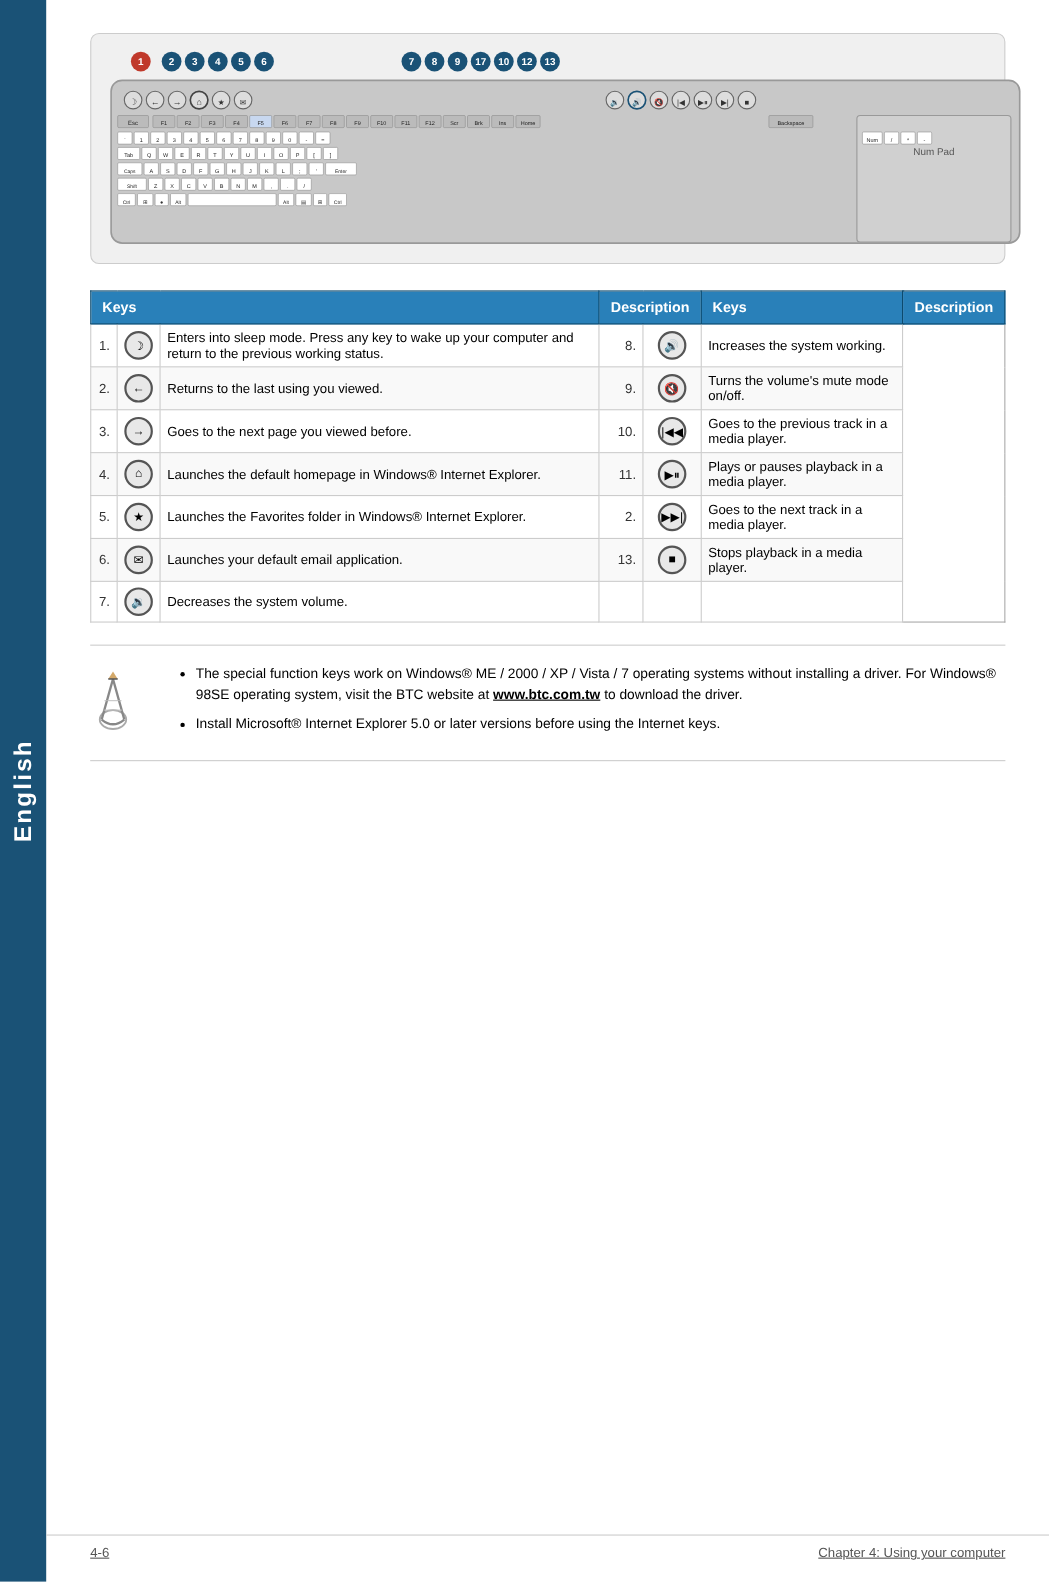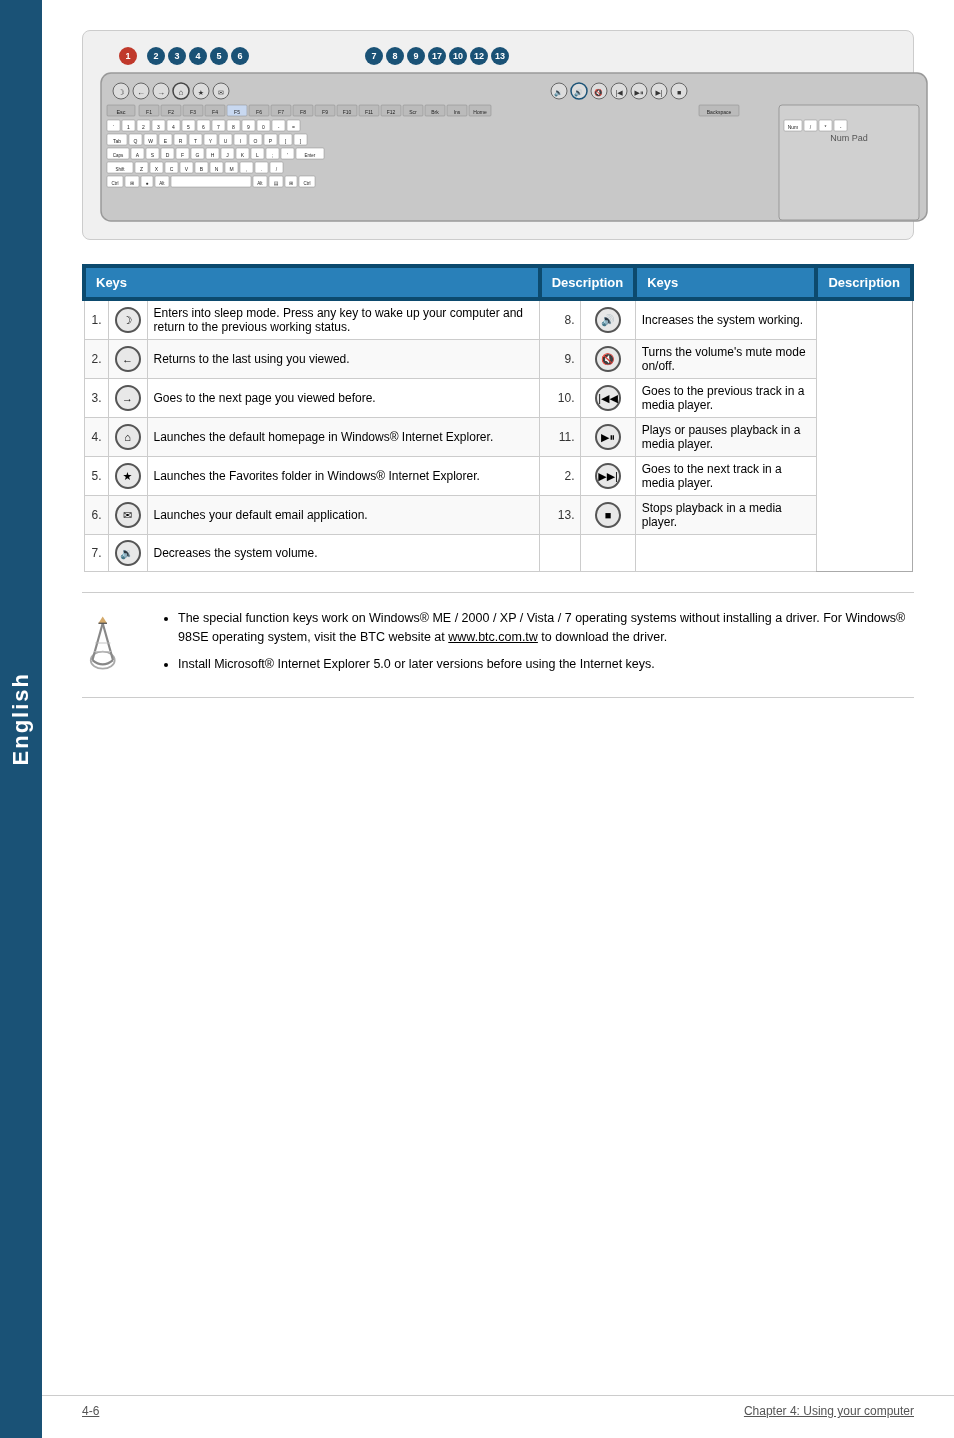--- a/index.html
+++ b/index.html
@@ -86,21 +86,21 @@
       border: 1px solid #aaa;
       margin-bottom: 20px;
     }
     .keys-full-table th {
       background: #2980b9;
       color: #fff;
       padding: 7px 10px;
       font-weight: bold;
       font-size: 13px;
       text-align: left;
-      border: 4px solid #0c4a6e;
+      border: 1px solid #0c4a6e;
     }
     .keys-full-table td {
       padding: 5px 6px;
       border: 1px solid #ccc;
       vertical-align: middle;
       font-size: 12px;
     }
     .keys-full-table tr:nth-child(even) td { background: #f9f9f9; }
     .keys-full-table tr:nth-child(odd) td { background: #fff; }
 
@@ -124,21 +124,21 @@
     .note-content {
       flex: 1;
       font-size: 12.5px;
       line-height: 1.5;
     }
     .note-content ul {
       list-style: disc;
       padding-left: 16px;
     }
     .note-content ul li { margin-bottom: 8px; }
-    .underline { text-decoration: underline; }
+    .underline { text-decoration: underline; font-weight: bold; }
 
     
     .footer {
       position: absolute;
       bottom: 20px;
       left: 42px;
       right: 0;
       display: flex;
       justify-content: space-between;
       padding: 0 40px;

